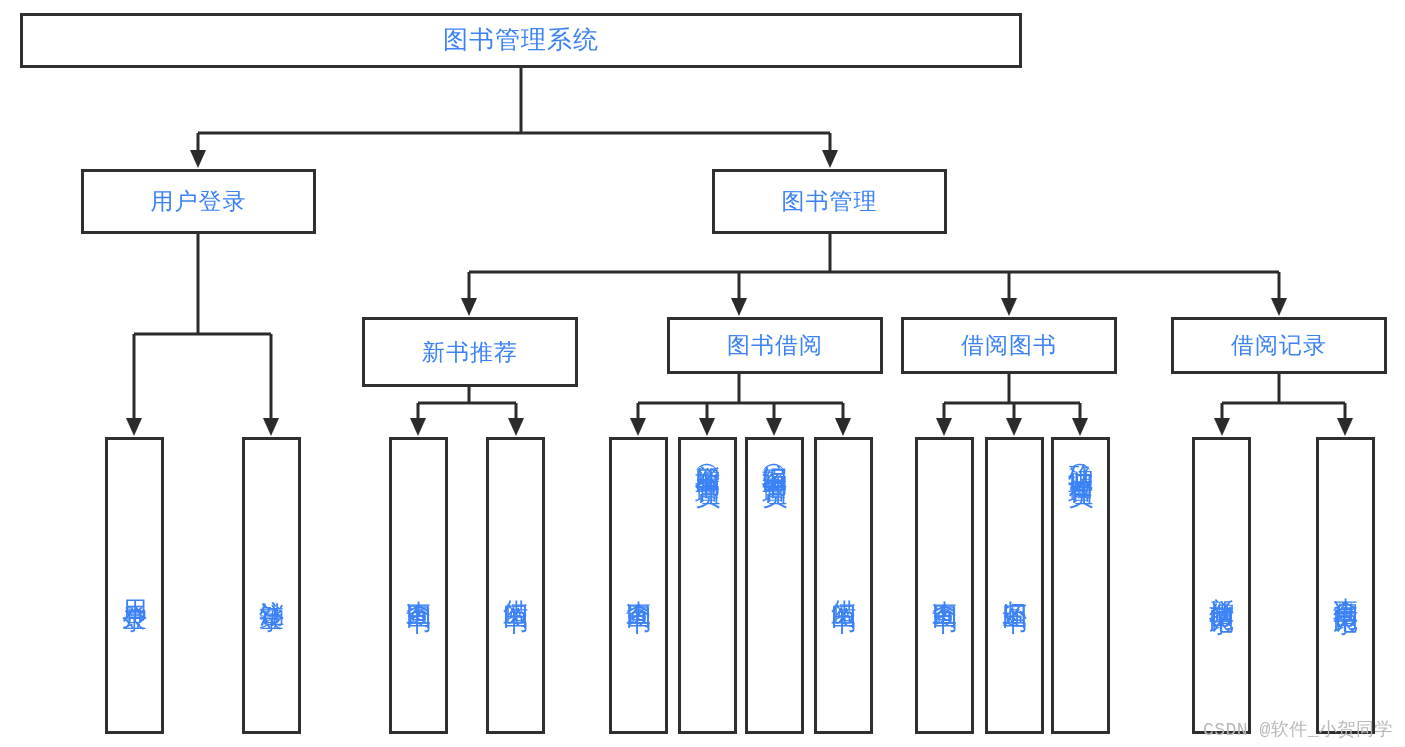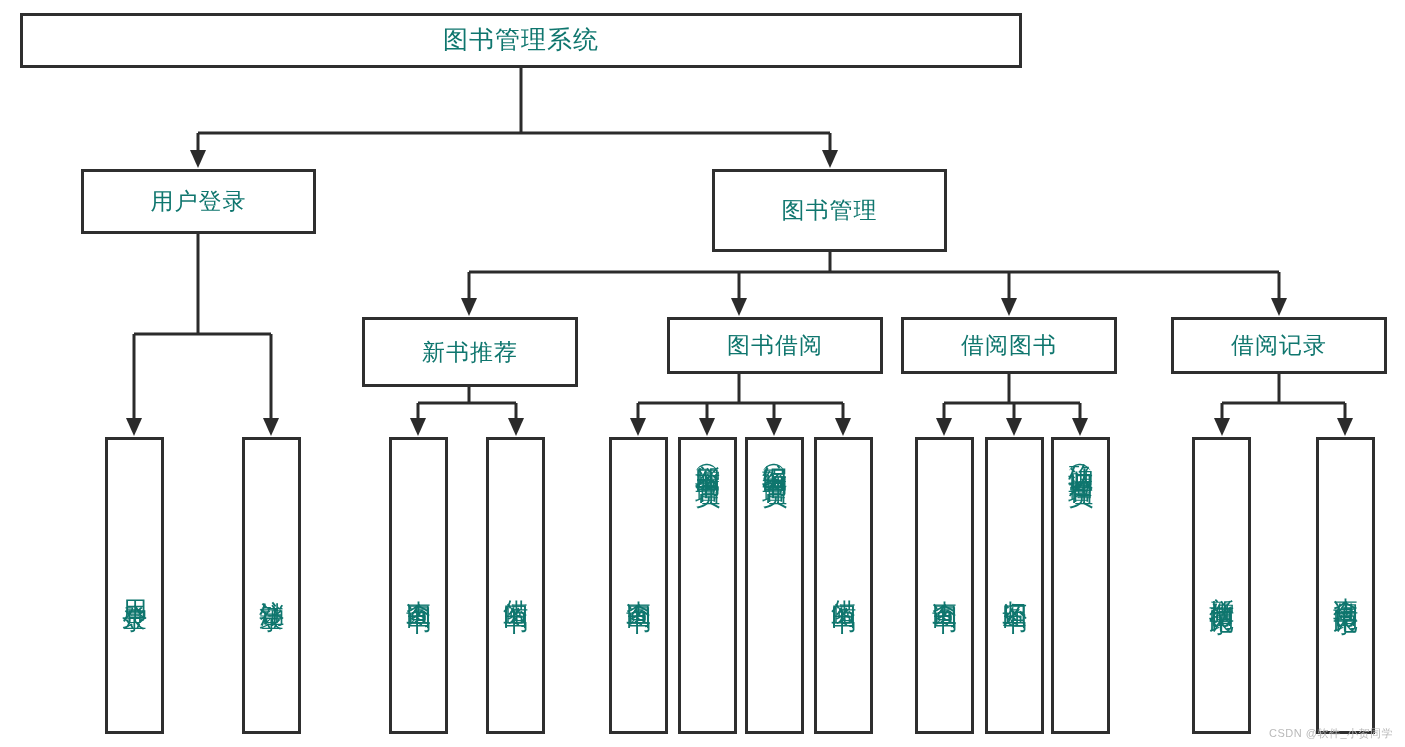--- a/index.html
+++ b/index.html
@@ -45,21 +45,21 @@
     border: 3px solid #2f2f2f;
     display: flex;
     align-items: center;
     justify-content: center;
     z-index: 2;
   }
   .node .label {
     font-size: 23px;
     line-height: 1.15;
     letter-spacing: 1px;
-    color: #0f766e;
+    color: #3b82f6;
     white-space: nowrap;
   }
   
   .node.root { }
   .node.root .label { font-size: 25px; }
   
   .node.branch .label { font-size: 23px; }
 
   
   .node.leaf {
@@ -79,26 +79,26 @@
   .node.leaf.mid-text {
     align-items: center;
     padding-top: 0;
   }
 
   
   #watermark {
     position: absolute;
     right: 12px;
     bottom: 6px;
-    font-size: 11px;
+    font-size: 18px;
     color: #b9b9b9;
     letter-spacing: 0.5px;
     z-index: 5;
     white-space: nowrap;
-    font-family: Liberation Sans, sans-serif;
+    font-family: Liberation Mono, monospace;
   }
 </style>
 </head>
 <body>
 
 <div id="canvas">
 
   <svg id="connectors" viewBox="0 0 1405 747" width="1405" height="747">
 
     <line x1="521" y1="68" x2="521" y2="133"></line>
@@ -164,21 +164,21 @@
   </svg>
 
   <div class="node root" style="left:20px; top:13px; width:1002px; height:55px;">
     <span class="label">图书管理系统</span>
   </div>
 
   <div class="node branch" style="left:81px; top:169px; width:235px; height:65px;">
     <span class="label">用户登录</span>
   </div>
 
-  <div class="node branch" style="left:712px; top:169px; width:235px; height:83px;">
+  <div class="node branch" style="left:712px; top:169px; width:235px; height:65px;">
     <span class="label">图书管理</span>
   </div>
 
   <div class="node branch" style="left:362px; top:317px; width:216px; height:70px;">
     <span class="label">新书推荐</span>
   </div>
 
   <div class="node branch" style="left:632px; top:317px; width:216px; height:57px;margin-left:35px;">
     <span class="label">图书借阅</span>
   </div>

